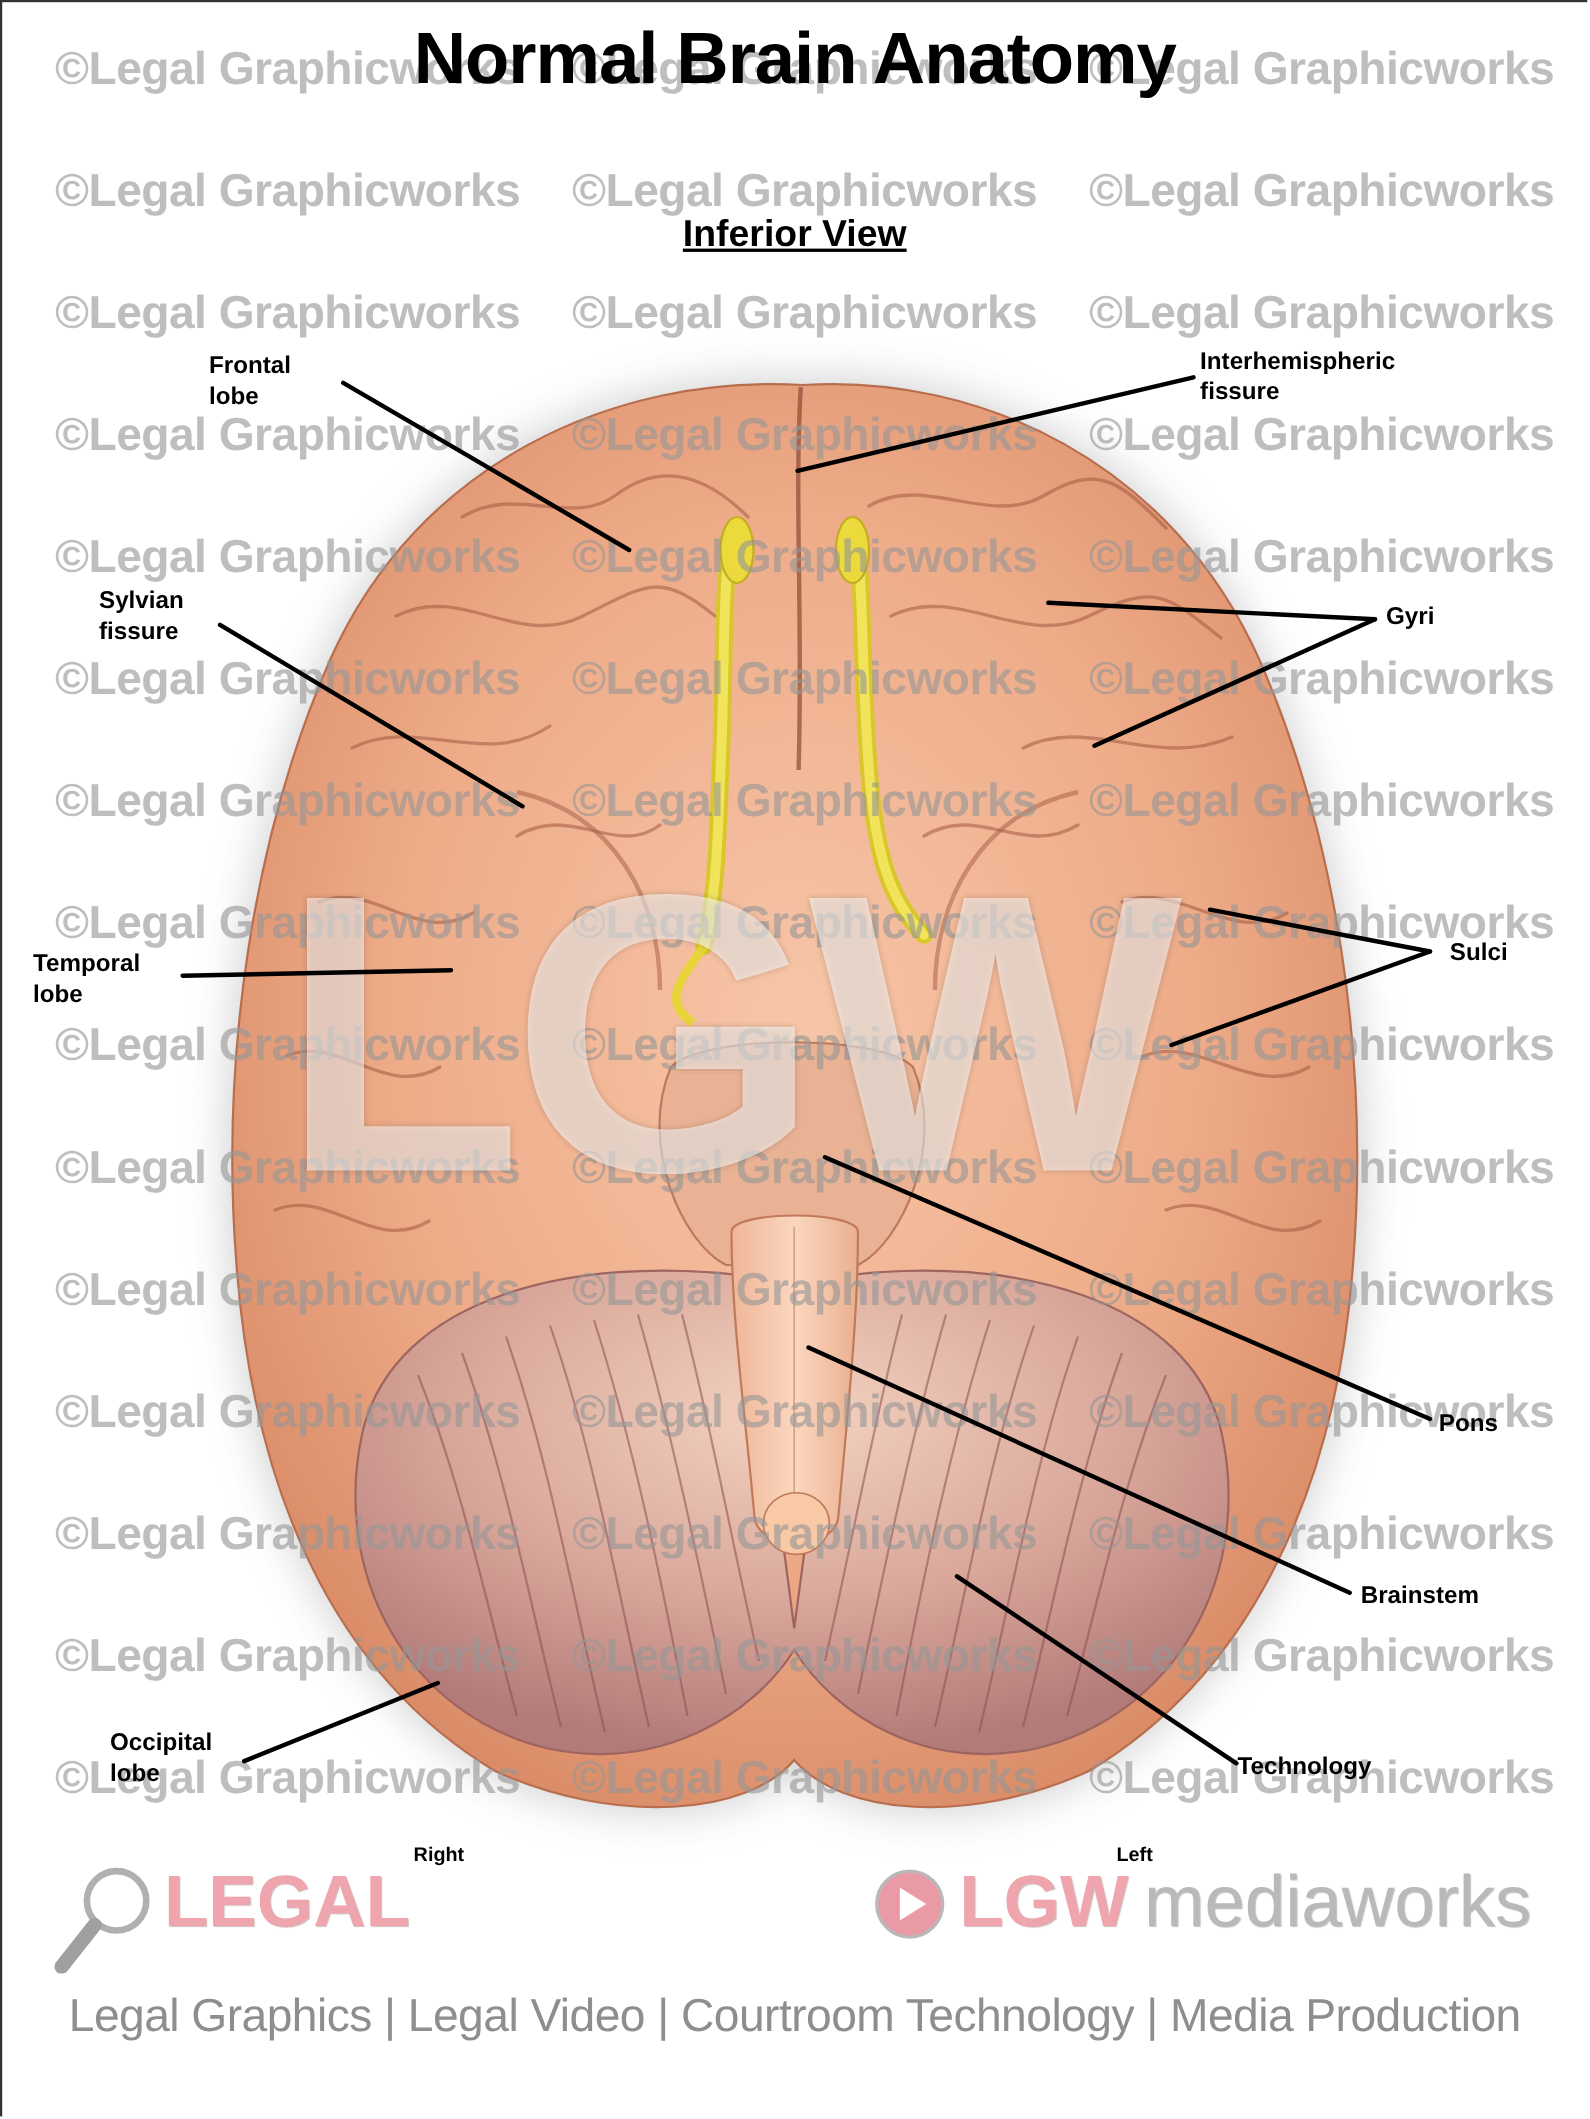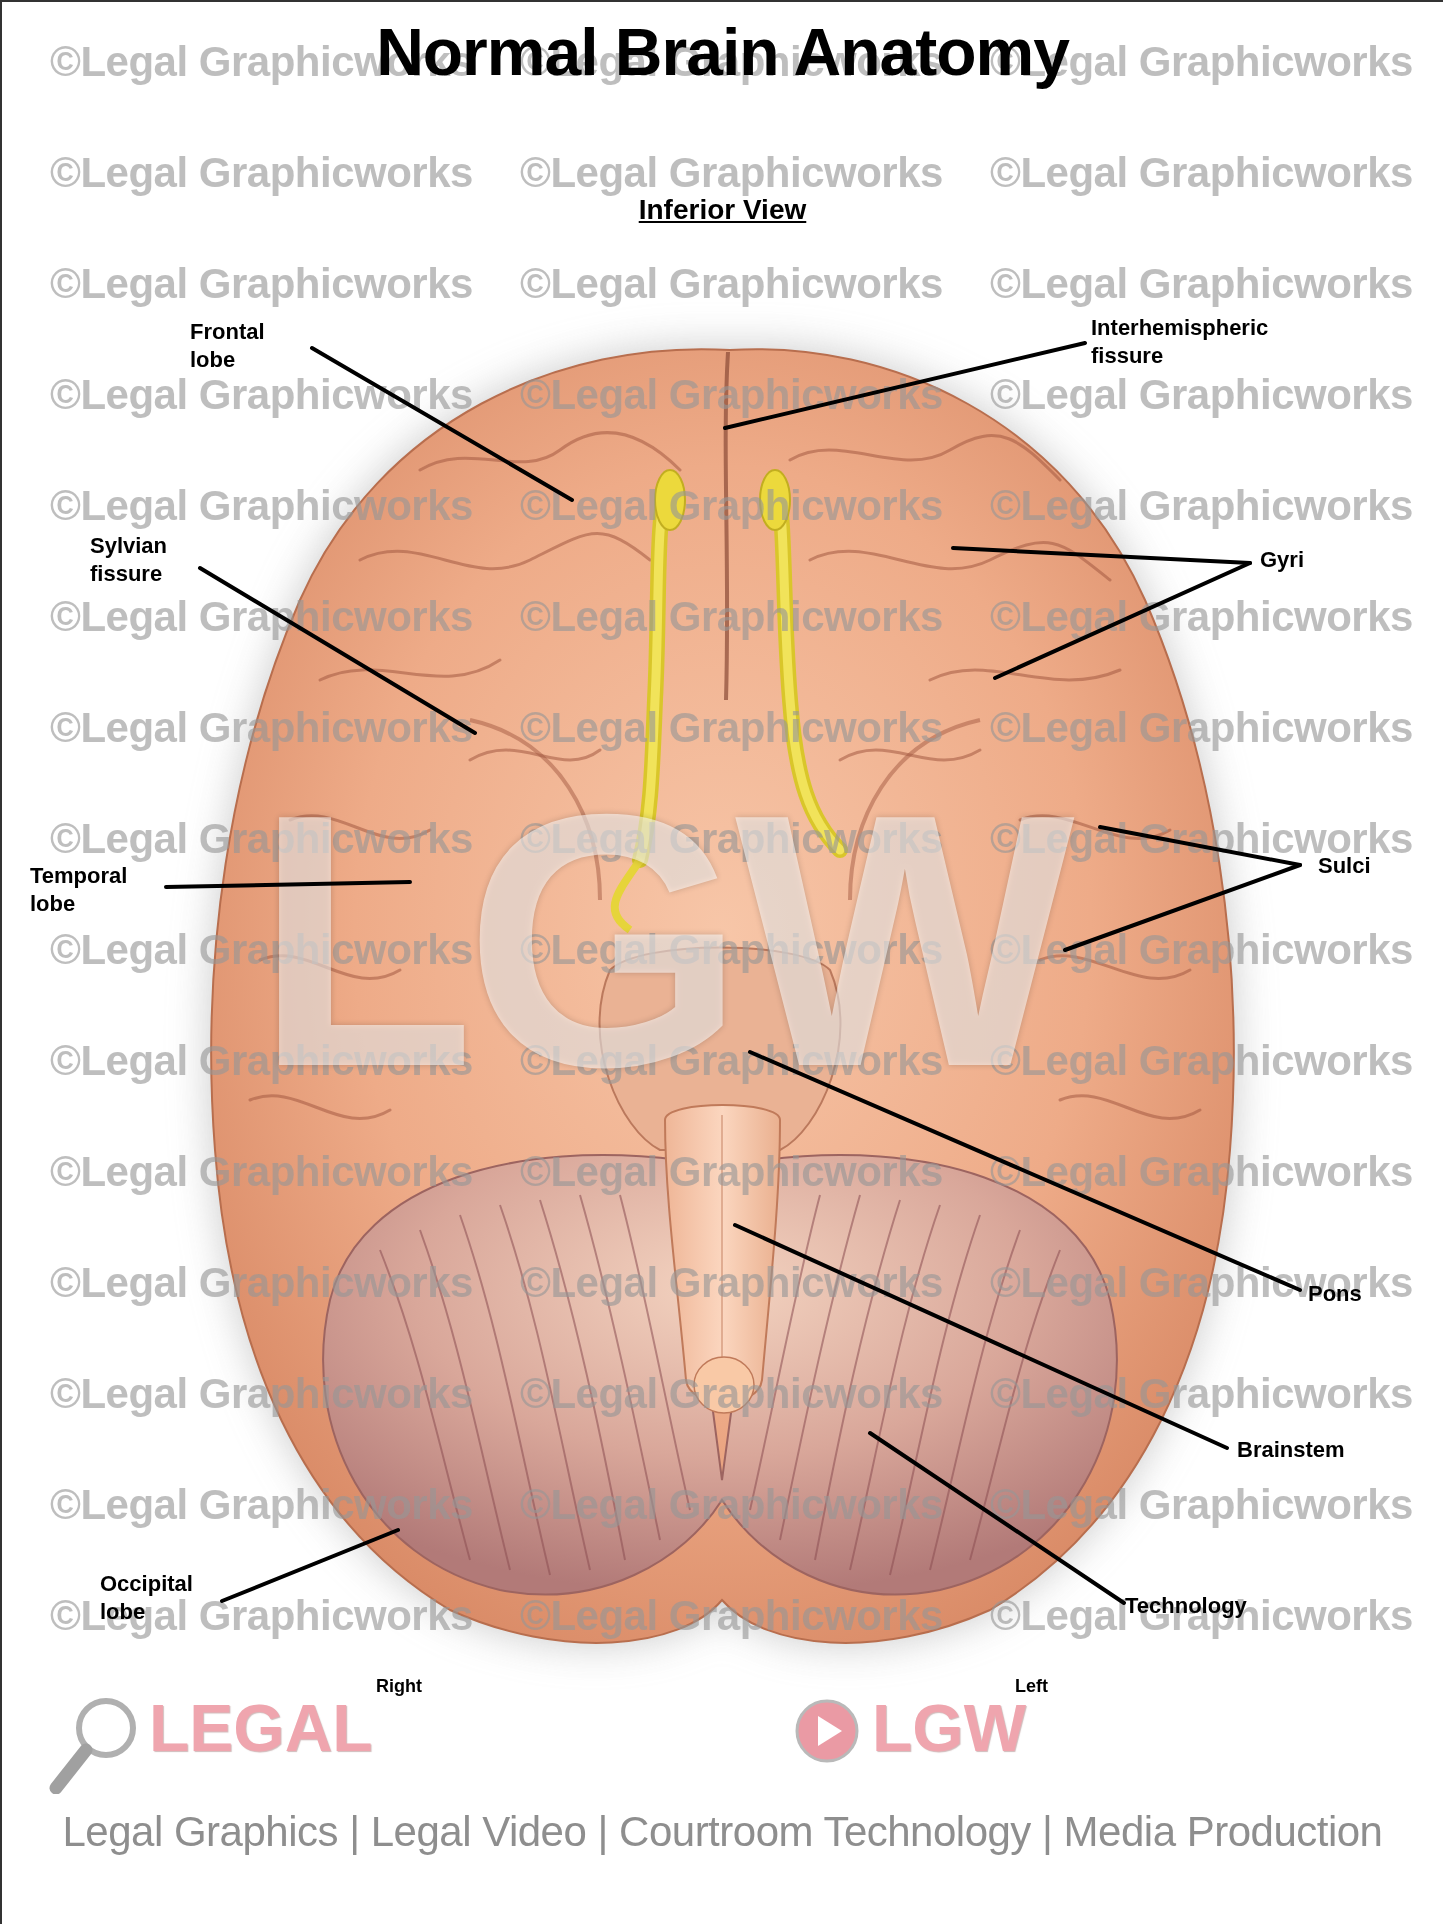--- a/index.html
+++ b/index.html
@@ -3,21 +3,21 @@
 <meta charset="utf-8">
 <style>
   html, body { margin: 0; padding: 0; }
   body { width: 1445px; height: 1926px; background: #ffffff; position: relative; overflow: hidden;
          font-family: "Liberation Sans", "DejaVu Sans", sans-serif; }
   .frame { position: absolute; left: 0; top: 0; width: 1443px; height: 1924px;
            border-top: 2px solid #333; border-left: 2px solid #333; box-sizing: border-box; }
   .title { position: absolute; left: 0; right: 0; top: 14px; text-align: center; font-weight: bold;
            font-size: 66px; color: #000; letter-spacing: -1px; z-index: 6; }
   .subtitle { position: absolute; left: 0; right: 0; top: 194px; text-align: center; font-weight: bold;
-              font-size: 28px; color: #000; text-decoration: underline; z-index: 6; }
+              font-size: 34px; color: #000; text-decoration: underline; z-index: 6; }
   .brain-wrap { position: absolute; left: 0; top: 0; width: 1445px; height: 1926px; z-index: 1; }
   .watermark-layer { position: absolute; left: 0; top: 0; width: 1445px; height: 1700px; z-index: 3; pointer-events: none; }
   .wm { position: absolute; font-size: 42px; font-weight: bold; color: rgba(150,150,150,0.62); white-space: nowrap;
         letter-spacing: -0.5px; }
   .lgw-big { position: absolute; left: 255px; top: 760px; font-size: 360px; font-weight: bold;
              color: rgba(255,255,255,0.55); z-index: 4; letter-spacing: -10px; line-height: 1;
              text-shadow: 0 0 6px rgba(0,0,0,0.18); }
   .label { position: absolute; font-weight: bold; font-size: 22px; color: #000; line-height: 28px; z-index: 6; }
   .label.right-align { }
   .leaders { position: absolute; left: 0; top: 0; z-index: 5; }
@@ -222,14 +222,15 @@
   <svg style="position:absolute;left:42px;top:4px" width="96" height="100" viewBox="0 0 96 100">
     <circle cx="60" cy="34" r="27" fill="none" stroke="#b0b0b0" stroke-width="6"></circle>
     <line x1="40" y1="56" x2="10" y2="94" stroke="#a0a0a0" stroke-width="13" stroke-linecap="round"></line>
   </svg>
   <span class="logo-legal">LEGAL</span>
   <svg style="position:absolute;left:790px;top:8px" width="66" height="66" viewBox="0 0 66 66">
     <circle cx="33" cy="33" r="30" fill="#ea9aa4" stroke="#b9b9b9" stroke-width="3"></circle>
     <polygon points="24,18 24,48 48,33" fill="#ffffff"></polygon>
   </svg>
   <span class="logo-lgw">LGW</span>
+  <span class="logo-media">mediaworks</span>
 </div>
 <div class="tagline">Legal Graphics | Legal Video | Courtroom Technology | Media Production</div>
 
 </body></html>

